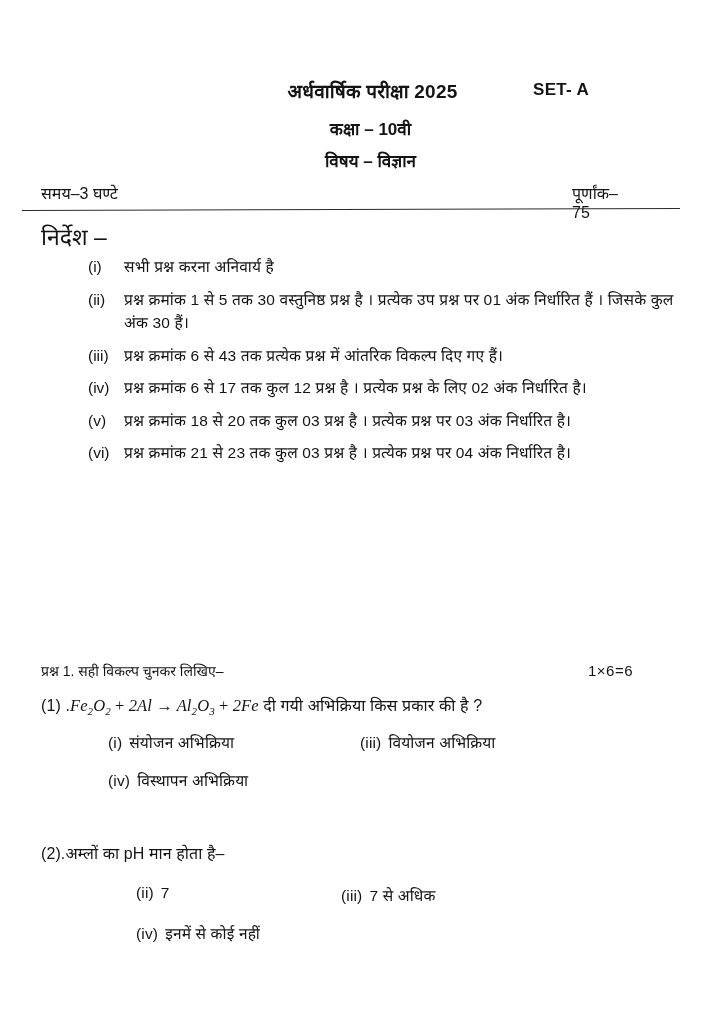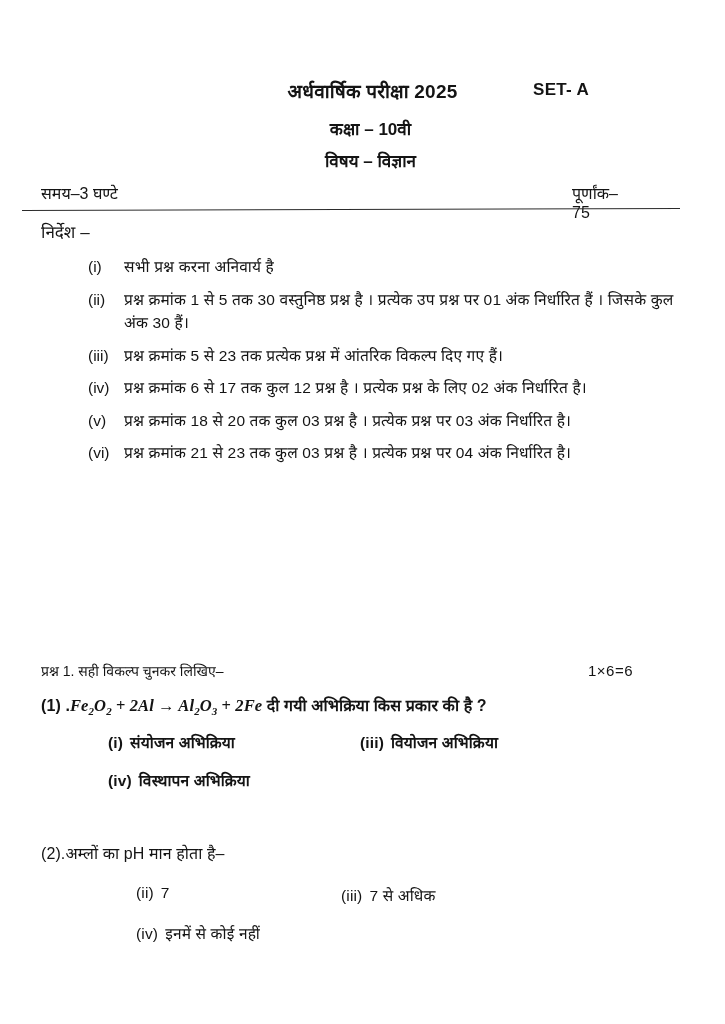--- a/index.html
+++ b/index.html
@@ -82,21 +82,21 @@
     border-top: 1.3px solid #2b2b2b;
     transform: rotate(-0.18deg);
     transform-origin: left center;
   }
 
   
   .instr-heading {
     position: absolute;
     top: 220px;
     left: 41px;
-    font-size: 17px;
+    font-size: 23px;
   }
   .instr-list {
     position: absolute;
     top: 255px;
     left: 88px;
     width: 600px;
   }
   .instr-item {
     display: flex;
     align-items: flex-start;
@@ -127,21 +127,21 @@
     left: 588px;
     font-size: 15px;
     letter-spacing: 0.5px;
   }
 
   .question-block {
     position: absolute;
     left: 41px;
     width: 650px;
   }
-  .q1-block { top: 694px; font-weight: bold; }
+  .q1-block { top: 694px; }
   .q2-block { top: 842px; }
 
   .q-stem {
     font-size: 16px;
     white-space: nowrap;
     letter-spacing: 0.1px;
   }
   .formula {
     font-family: "Liberation Serif", "DejaVu Serif", serif;
     font-style: italic;
@@ -191,21 +191,21 @@
     <div class="instr-item">
       <span class="instr-marker">(i)</span>
       <span class="instr-text">सभी प्रश्न करना अनिवार्य है</span>
     </div>
     <div class="instr-item">
       <span class="instr-marker">(ii)</span>
       <span class="instr-text">प्रश्न क्रमांक 1 से 5 तक 30 वस्तुनिष्ठ प्रश्न है । प्रत्येक उप प्रश्न पर 01 अंक निर्धारित हैं । जिसके कुल अंक 30 हैं।</span>
     </div>
     <div class="instr-item">
       <span class="instr-marker">(iii)</span>
-      <span class="instr-text">प्रश्न क्रमांक 5 से 23 तक प्रत्येक प्रश्न में आंतरिक विकल्प दिए गए हैं।</span>
+      <span class="instr-text">प्रश्न क्रमांक 6 से 43 तक प्रत्येक प्रश्न में आंतरिक विकल्प दिए गए हैं।</span>
     </div>
     <div class="instr-item">
       <span class="instr-marker">(iv)</span>
       <span class="instr-text">प्रश्न क्रमांक 6 से 17 तक कुल 12 प्रश्न है । प्रत्येक प्रश्न के लिए 02 अंक निर्धारित है।</span>
     </div>
     <div class="instr-item">
       <span class="instr-marker">(v)</span>
       <span class="instr-text">प्रश्न क्रमांक 18 से 20 तक कुल 03 प्रश्न है । प्रत्येक प्रश्न पर 03 अंक निर्धारित है।</span>
     </div>
     <div class="instr-item">

